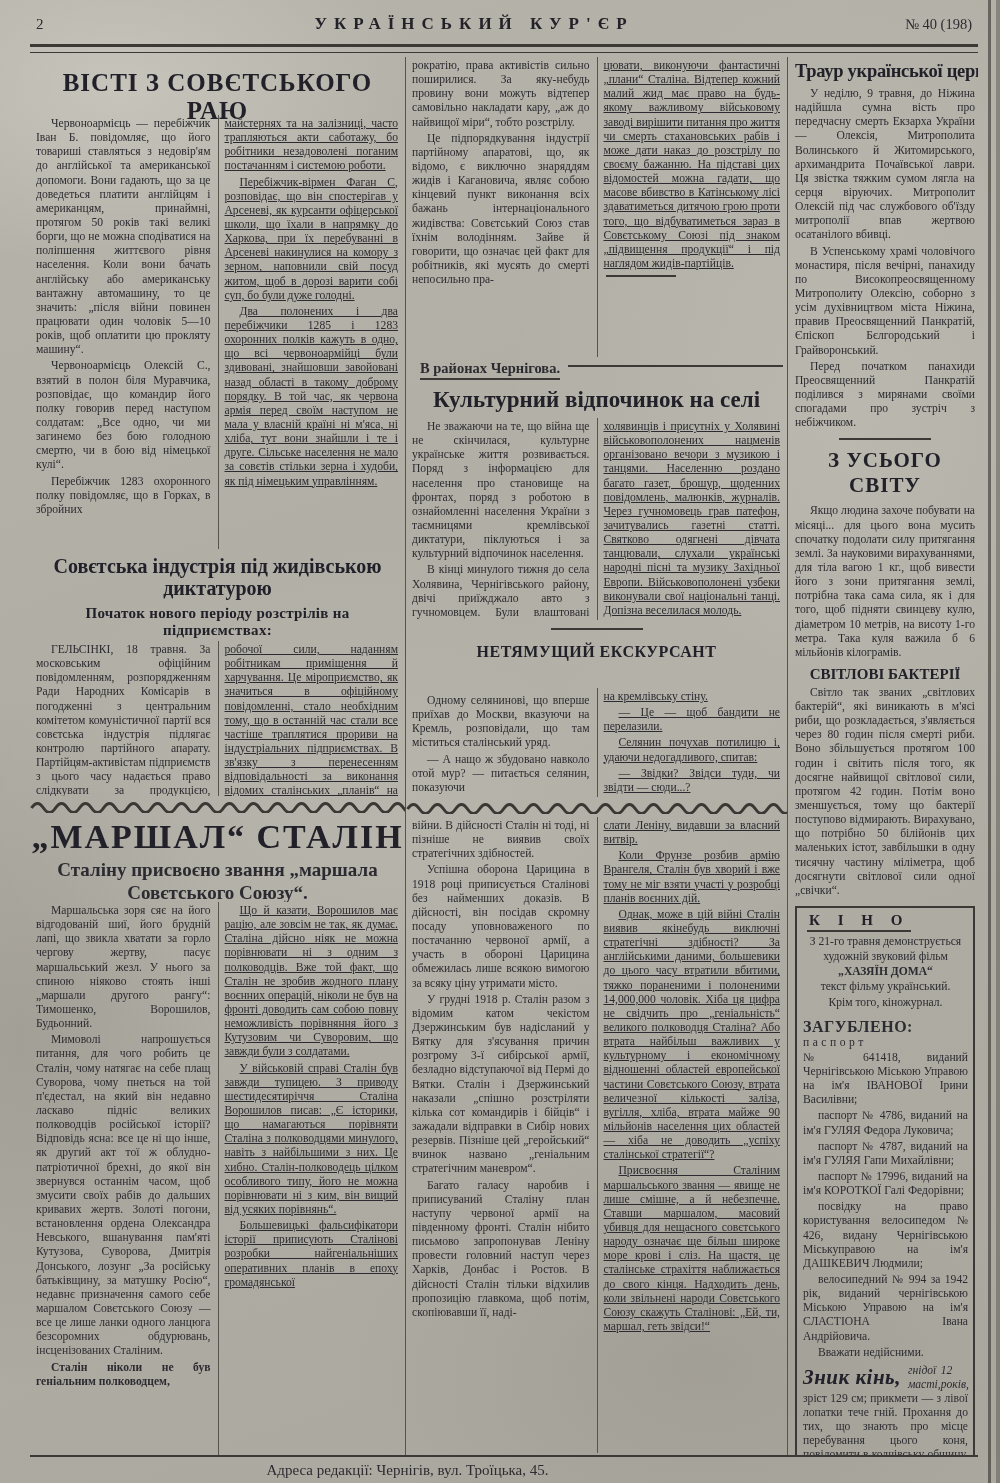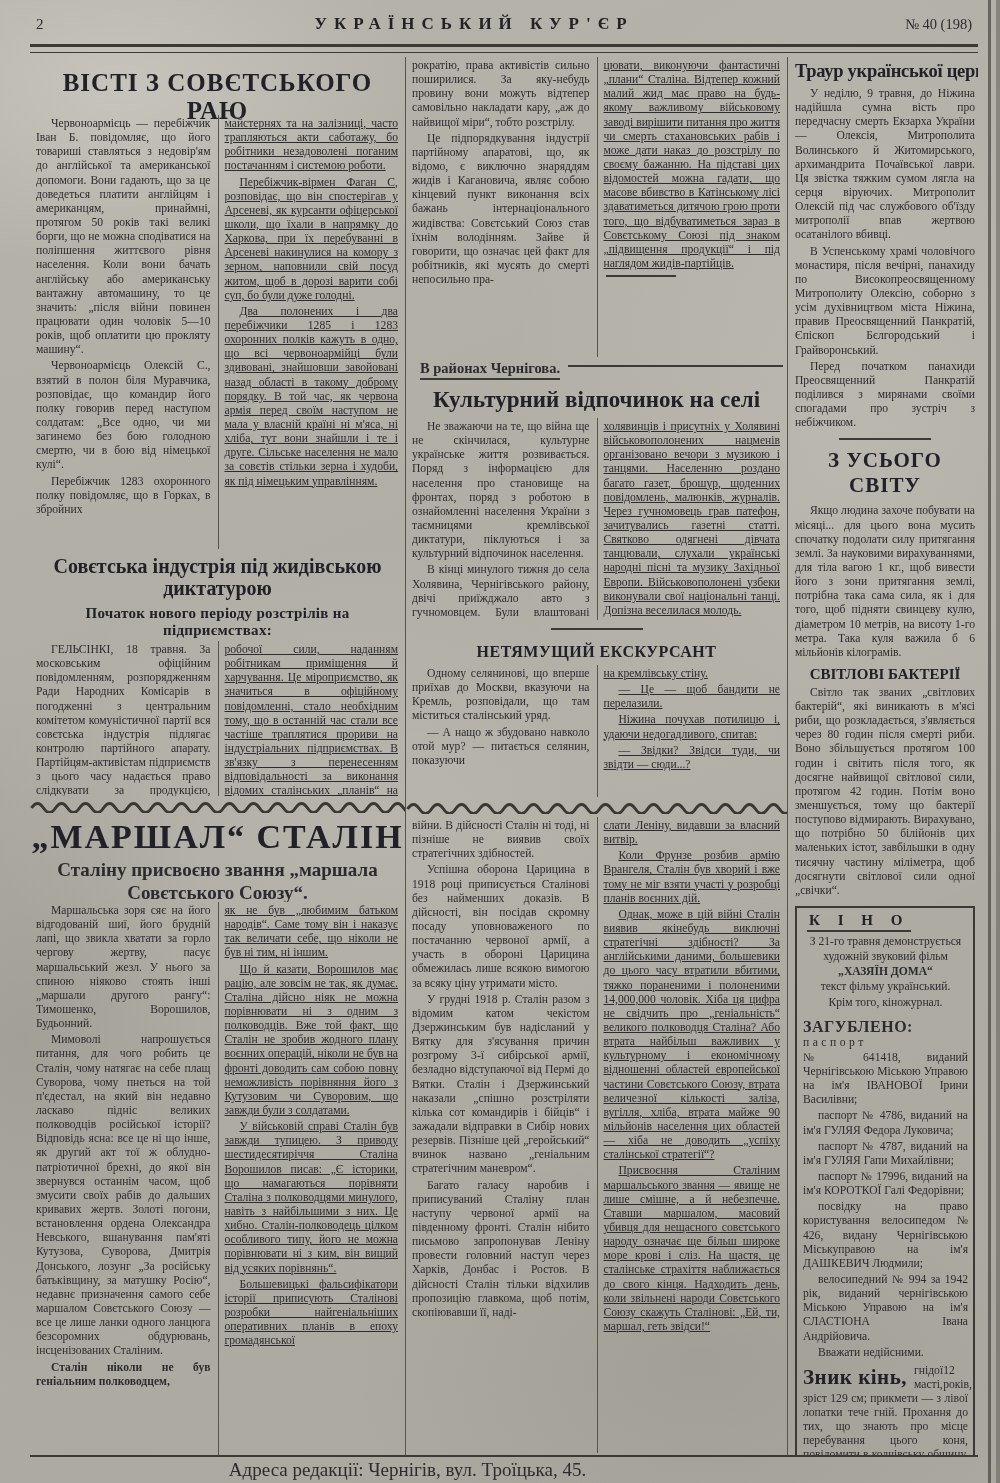--- a/index.html
+++ b/index.html
@@ -65,35 +65,35 @@
 
   .divider{border-top:2px solid #3b3935;width:92px;margin:8px auto;}
   .endbar{border-top:2px solid #3b3935;width:70px;margin:4px 0 2px 2px;}
   .sig{font-weight:bold;text-align:right;font-size:13px;padding-right:14px;margin-top:2px;}
 
   svg.wave{display:block;width:100%;height:14px;margin:3px 0;}
   svg.wave path{stroke:#3a3834;stroke-width:3;fill:none;}
 
   
   .h434{height:434px;} .h155{height:155px;} .h555{height:553px;justify-content:flex-end;}
-  .h300{height:300px;} .h200{height:202px;} .h130{height:132px;} .h640{height:636px;}
+  .h300{height:300px;} .h200{height:202px;} .h130{height:132px;align-items:flex-end;} .h640{height:636px;}
 
   
   .kino-box{border:2px solid #3b3935;border-bottom:5px double #3b3935;margin-top:8px;padding:4px 5px 6px 6px;overflow:hidden;}
   .kino-title{font-size:15px;font-weight:bold;letter-spacing:7px;border-bottom:2px solid #3b3935;width:fit-content;margin:0 0 3px 4px;padding:0 2px 1px 2px;color:#22212a;}
   .zah-lead{margin:7px 0 1px 0;text-align:justify;font-size:11.6px;line-height:1.2;}
   .zah-label{font-weight:bold;font-size:16px;letter-spacing:.5px;}
   .zah-sp{letter-spacing:3.5px;}
-  .znyk-row{display:flex;align-items:center;margin-top:4px;}
+  .znyk-row{display:flex;align-items:center;margin-top:4px;font-style:italic;}
   .znyk-big{font-weight:bold;font-size:21px;letter-spacing:.5px;white-space:nowrap;color:#22212a;}
   .znyk-side{display:flex;flex-direction:row;font-size:11.6px;line-height:1.2;padding-left:7px;}
 
   
   .footer{border-top:2px solid #3b3935;height:26px;display:flex;align-items:center;}
-  .footer span{width:755px;text-align:center;font-size:19px;}
+  .footer span{width:755px;text-align:center;font-size:15px;}
 </style>
 </head>
 <body>
 
 <div class="paper">
 
   <div class="hdr">
     <span class="pgnum">2</span>
     <span class="masthead">УКРАЇНСЬКИЙ КУР'ЄР</span>
     <span class="issue">№ 40 (198)</span>
@@ -138,21 +138,20 @@
         <h1 class="marshal-title">„МАРШАЛ“ СТАЛІН</h1>
         <div class="marshal-sub">Сталіну присвоєно звання „маршала Совєтського Союзу“.</div>
       </div>
       <div class="row h555">
         <div class="col">
             <p class="para">Маршальська зоря сяє на його відгодованій шиї, його брудній лапі, що звикла хватати за горло чергову жертву, пасує маршальський жезл. У нього за спиною ніяково стоять інші „маршали другого рангу“: Тимошенко, Ворошилов, Будьонний.</p>
             <p class="para">Мимоволі напрошується питання, для чого робить це Сталін, чому натягає на себе плащ Суворова, чому пнеться на той п'єдестал, на який він недавно ласкаво підніс великих полководців російської історії? Відповідь ясна: все це ні що інше, як другий акт тої ж облудно-патріотичної брехні, до якої він звернувся останнім часом, щоб змусити своїх рабів до дальших кривавих жертв. Золоті погони, встановлення ордена Олександра Невського, вшанування пам'яті Кутузова, Суворова, Дмитрія Донського, лозунг „За російську батьківщину, за матушку Росію“, недавнє призначення самого себе маршалом Совєтського Союзу — все це лише ланки одного ланцюга безсоромних обдурювань, інсценізованих Сталіним.</p>
             <p class="para bold">Сталін ніколи не був геніальним полководцем,</p>
           </div>
         <div class="col bl">
-            <p class="para cont">як не був „любимим батьком народів“. Саме тому він і наказує так величати себе, що ніколи не був ні тим, ні іншим.</p>
             <p class="para">Що й казати, Ворошилов має рацію, але зовсім не так, як думає. Сталіна дійсно ніяк не можна порівнювати ні з одним з полководців. Вже той факт, що Сталін не зробив жодного плану воєнних операцій, ніколи не був на фронті доводить сам собою повну неможливість порівняння його з Кутузовим чи Суворовим, що завжди були з солдатами.</p>
             <p class="para">У військовій справі Сталін був завжди тупицею. З приводу шестидесятиріччя Сталіна Ворошилов писав: „Є історики, що намагаються порівняти Сталіна з полководцями минулого, навіть з найбільшими з них. Це хибно. Сталін-полководець цілком особливого типу, його не можна порівнювати ні з ким, він вищий від усяких порівнянь“.</p>
             <p class="para">Большевицькі фальсифікатори історії приписують Сталінові розробки найгеніальніших оперативних планів в епоху громадянської</p>
           </div>
       </div>
     </div>
 
     <div class="halfB">
       <div class="row h300">
         <div class="col">
@@ -188,21 +187,21 @@
       <div class="divider"></div>
       <h3 class="exc-title">НЕТЯМУЩИЙ ЕКСКУРСАНТ</h3>
       <div class="row h130">
         <div class="col">
             <p class="para">Одному селянинові, що вперше приїхав до Москви, вказуючи на Кремль, розповідали, що там міститься сталінський уряд.</p>
             <p class="para">— А нащо ж збудовано навколо отой мур? — питається селянин, показуючи</p>
           </div>
         <div class="col bl">
             <p class="para cont">на кремлівську стіну.</p>
             <p class="para">— Це — щоб бандити не перелазили.</p>
-            <p class="para">Ніжина почухав потилицю і, удаючи недогадливого, спитав:</p>
+            <p class="para">Селянин почухав потилицю і, удаючи недогадливого, спитав:</p>
             <p class="para">— Звідки? Звідси туди, чи звідти — сюди...?</p>
           </div>
       </div>
 
       <svg class="wave" viewBox="0 0 380 14">
           <path d="M1 9 q6 -9 12 0 t12 0 t12 0 t12 0 t12 0 t12 0 t12 0 t12 0 t12 0 t12 0 t12 0 t12 0 t12 0 t12 0 t12 0 t12 0 t12 0 t12 0 t12 0 t12 0 t12 0 t12 0 t12 0 t12 0 t12 0 t12 0 t12 0 t12 0 t12 0 t12 0 t12 0 t12 0 t12 0 t12 0 t12 0 t12 0 t12 0 t12 0 t12 0 t12 0 t12 0 "></path>
         </svg>
 
       <div class="row h640">
         <div class="col">

